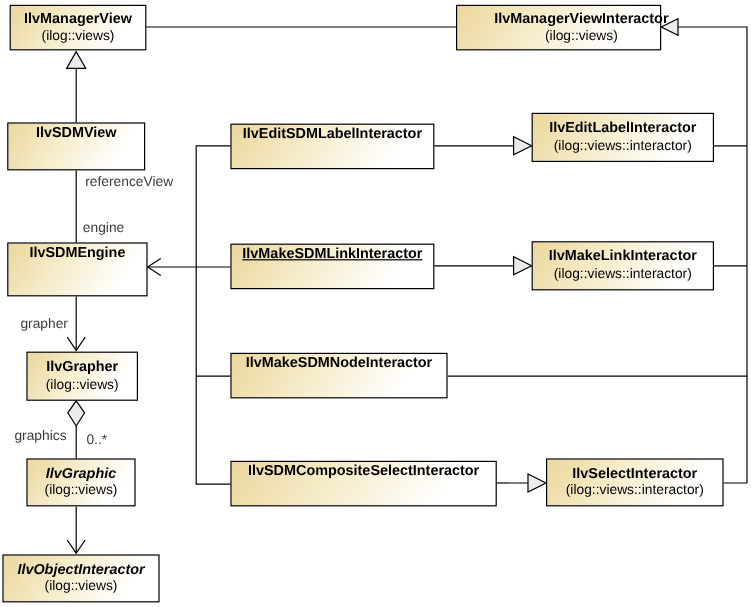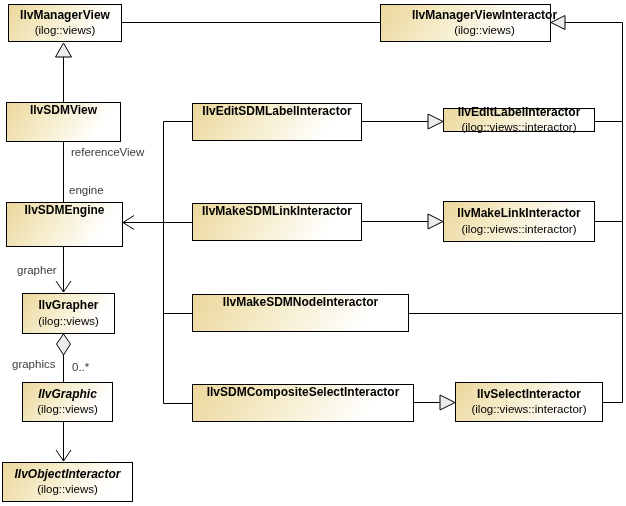--- a/index.html
+++ b/index.html
@@ -150,44 +150,44 @@
   </div>
 
   <div class="node single" style="left:6px; top:102px; width:115px; height:40px;">
     <span class="title">IlvSDMView</span>
   </div>
 
   <div class="node single" style="left:192px; top:103px; width:170px; height:38px;">
     <span class="title">IlvEditSDMLabelInteractor</span>
   </div>
 
-  <div class="node" style="left:443px; top:108px; width:152px; height:24px;">
+  <div class="node" style="left:443px; top:94px; width:152px; height:41px;">
     <span class="title">IlvEditLabelInteractor</span>
     <span class="sub">(ilog::views::interactor)</span>
   </div>
 
   <div class="node single" style="left:6px; top:202px; width:117px; height:45px;">
     <span class="title">IlvSDMEngine</span>
   </div>
 
-  <div class="node single" style="left:192px; top:203px; width:170px; height:38px;">
+  <div class="node single" style="left:192px; top:203px; width:170px; height:38px;text-decoration:underline;">
     <span class="title">IlvMakeSDMLinkInteractor</span>
   </div>
 
   <div class="node" style="left:443px; top:201px; width:152px; height:41px;">
     <span class="title">IlvMakeLinkInteractor</span>
     <span class="sub">(ilog::views::interactor)</span>
   </div>
 
   <div class="node" style="left:22px; top:293px; width:93px; height:41px;">
     <span class="title">IlvGrapher</span>
     <span class="sub">(ilog::views)</span>
   </div>
 
-  <div class="node single" style="left:192px; top:294px; width:217px; height:38px;">
+  <div class="node single" style="left:192px; top:294px; width:181px; height:38px;">
     <span class="title">IlvMakeSDMNodeInteractor</span>
   </div>
 
   <div class="node abstract" style="left:22px; top:382px; width:91px; height:40px;">
     <span class="title">IlvGraphic</span>
     <span class="sub">(ilog::views)</span>
   </div>
 
   <div class="node single" style="left:192px; top:384px; width:222px; height:38px;">
     <span class="title">IlvSDMCompositeSelectInteractor</span>

